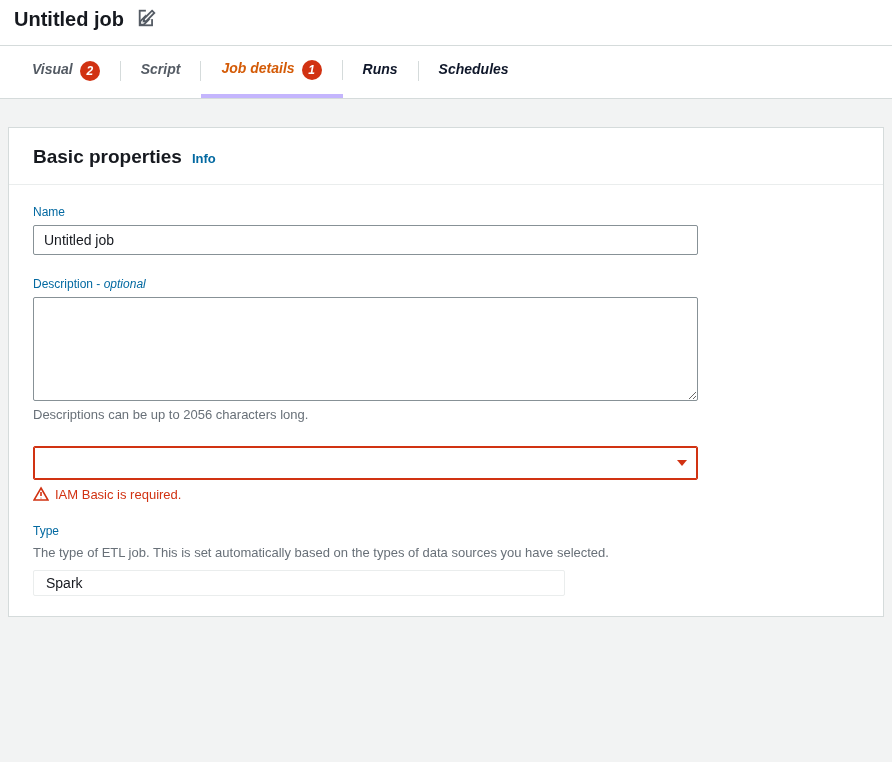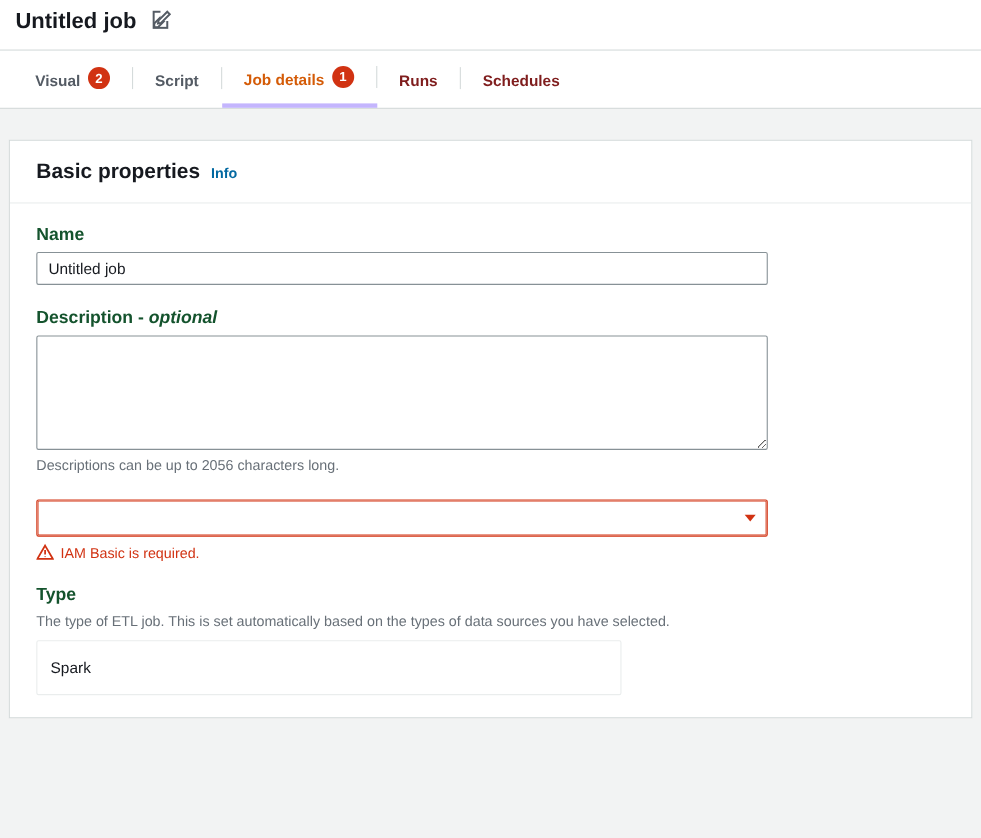--- a/index.html
+++ b/index.html
@@ -44,32 +44,33 @@
       display: flex;
       align-items: center;
       gap: 7px;
       border-bottom: 2px solid transparent;
       position: relative;
     }
     .tab-inner {
       padding: 0 20px;
       border-right: 1px solid #d5dbdb;
       display: flex;
-      align-items: flex-end;
+      align-items: flex-start;
       gap: 7px;
       height: 20px;
+      font-style: italic;
     }
     .tab:last-child .tab-inner { border-right: none; }
     .tab.active {
       color: #d45b07;
     }
     .tab.active.underline {
       border-bottom: 4px solid #c4b5fd;
     }
-    .tab.disabled { color: #7f1d1d; cursor: default; }
+    .tab.disabled { color: #0f172a; cursor: default; }
     .badge {
       display: inline-flex;
       align-items: center;
       justify-content: center;
       min-width: 20px;
       height: 20px;
       border-radius: 50%;
       background: #d13212;
       color: #fff;
       font-size: 12px;
@@ -102,25 +103,24 @@
       color: #0369a1;
       font-size: 13px;
       font-weight: 700;
       cursor: pointer;
     }
     .panel-body {
       padding: 20px 24px;
     }
     .field { margin-bottom: 22px; }
     .label {
-      font-size: 16px;
-      color: #14532d;
+      font-size: 12px;
+      color: #0369a1;
       margin-bottom: 6px;
       display: block;
-      font-weight: bold;
     }
     .label .optional { font-style: italic; }
     .desc {
       color: #687078;
       font-size: 13px;
       line-height: 1.4;
       margin-top: 2px;
     }
     .input, .textarea, .select {
       width: 665px;
@@ -173,21 +173,21 @@
     }
     .warn-icon {
       width: 16px; height: 16px;
       color: #d13212;
     }
     .readonly-box {
       width: 532px;
       max-width: 100%;
       border: 1px solid #eaeded;
       border-radius: 2px;
-      padding: 16px 12px;
+      padding: 4px 12px;
       font-size: 14px;
       background: #fff;
       color: #16191f;
     }
   </style>
 </head>
 <body>
 
 <div class="header">
   <span class="header-title">Untitled job</span>

